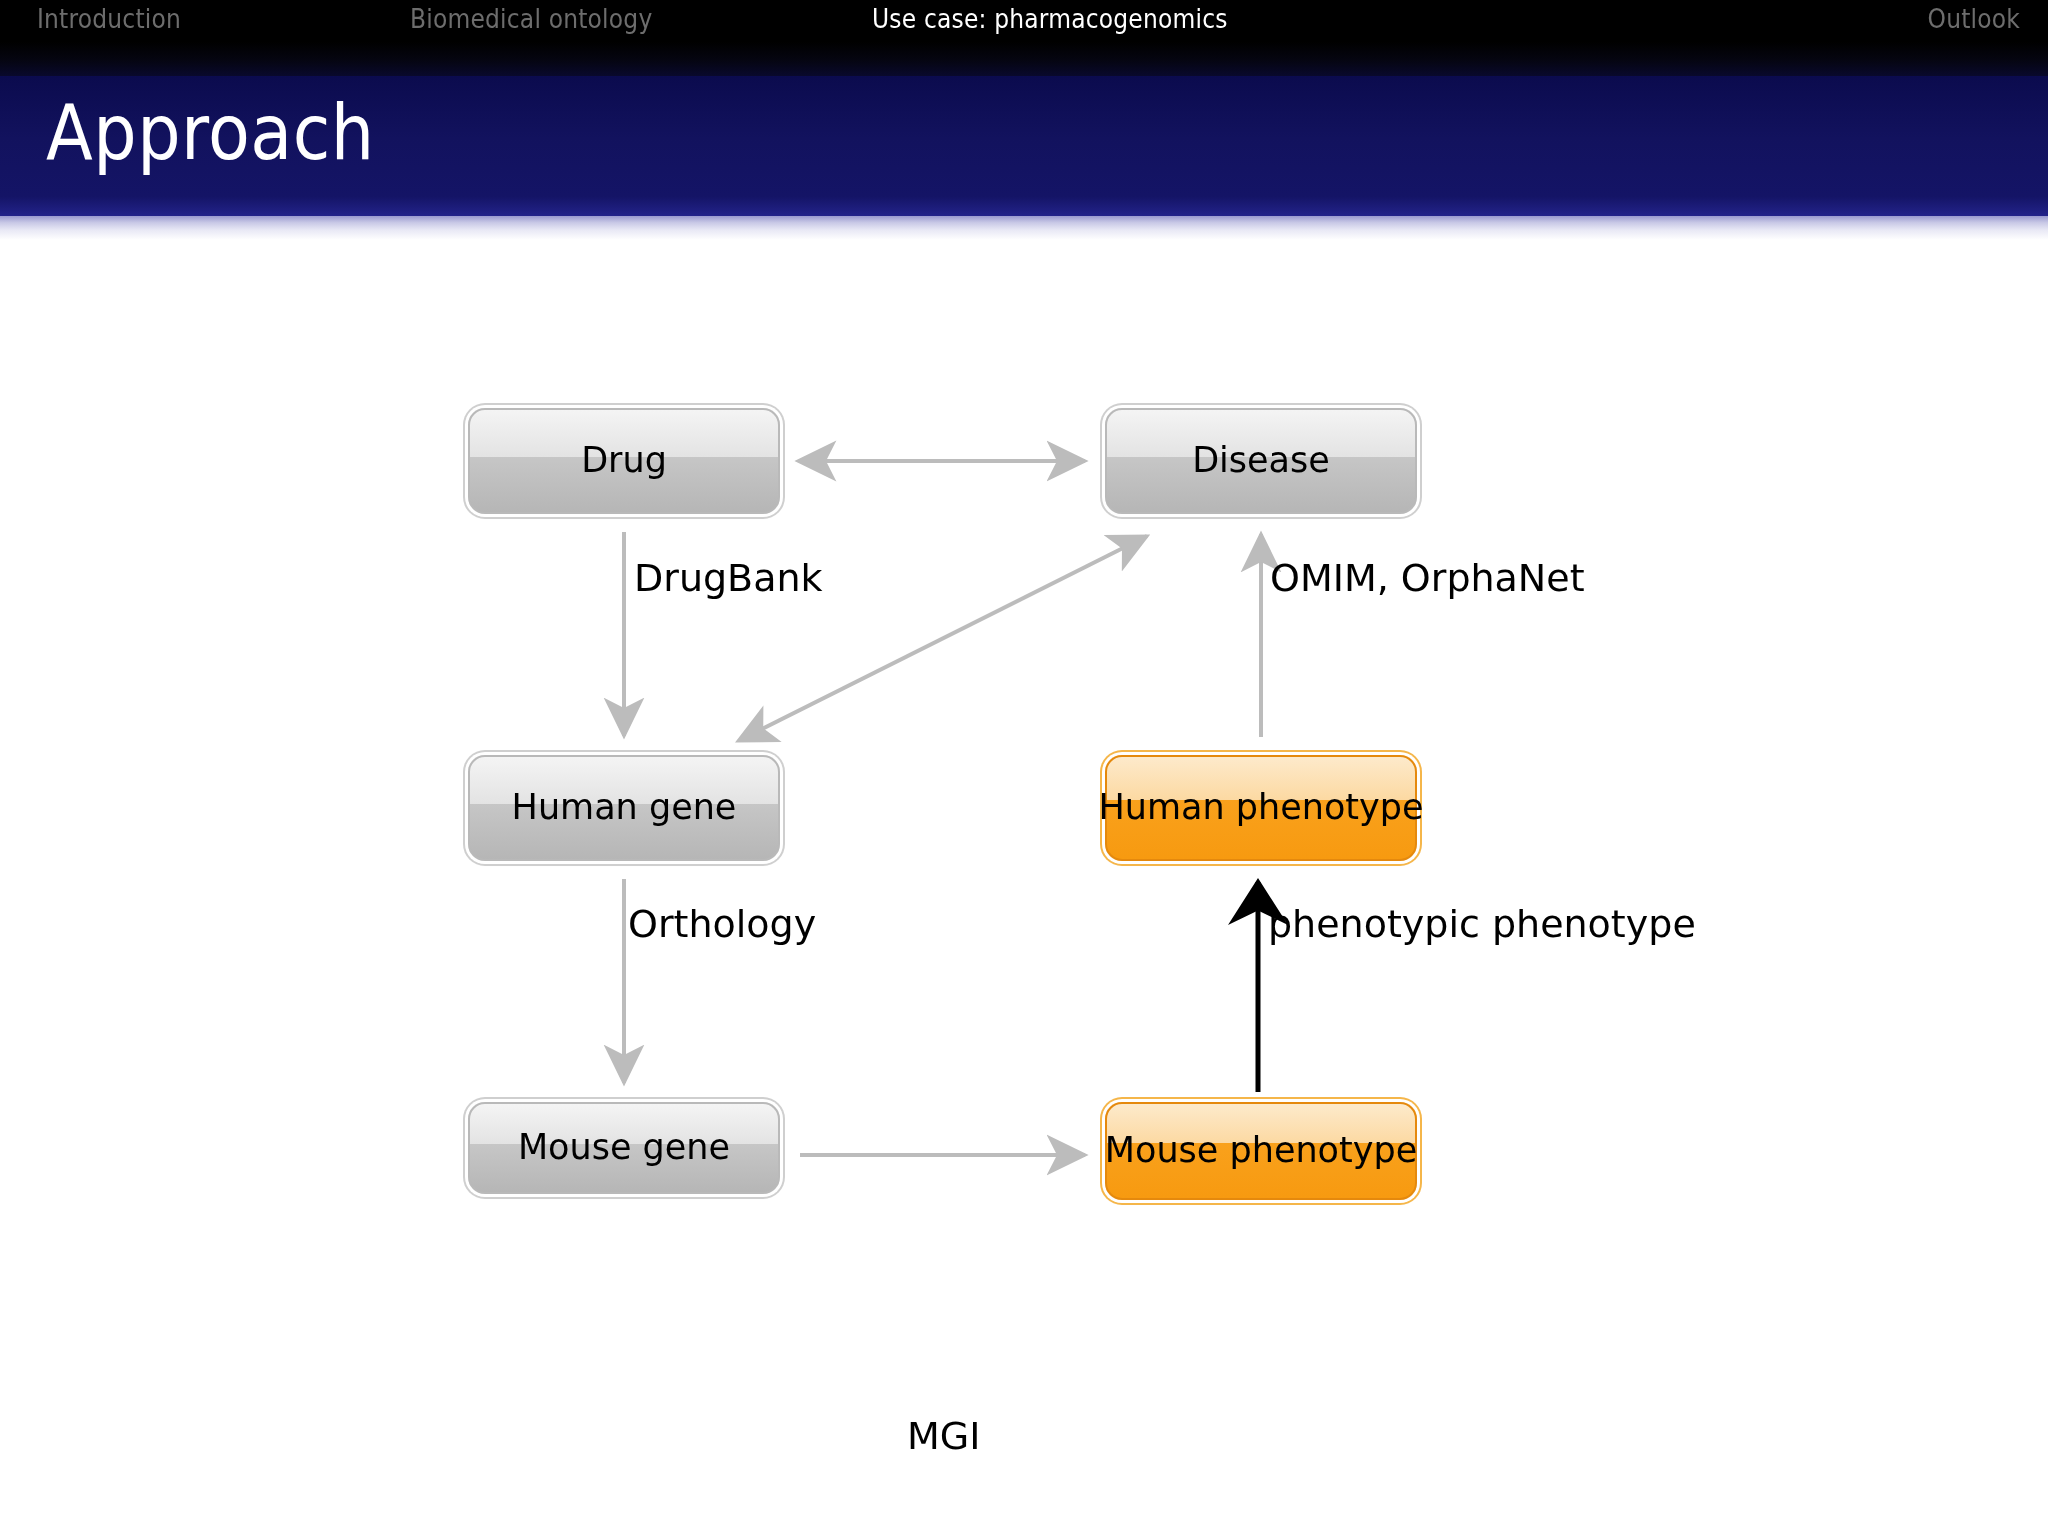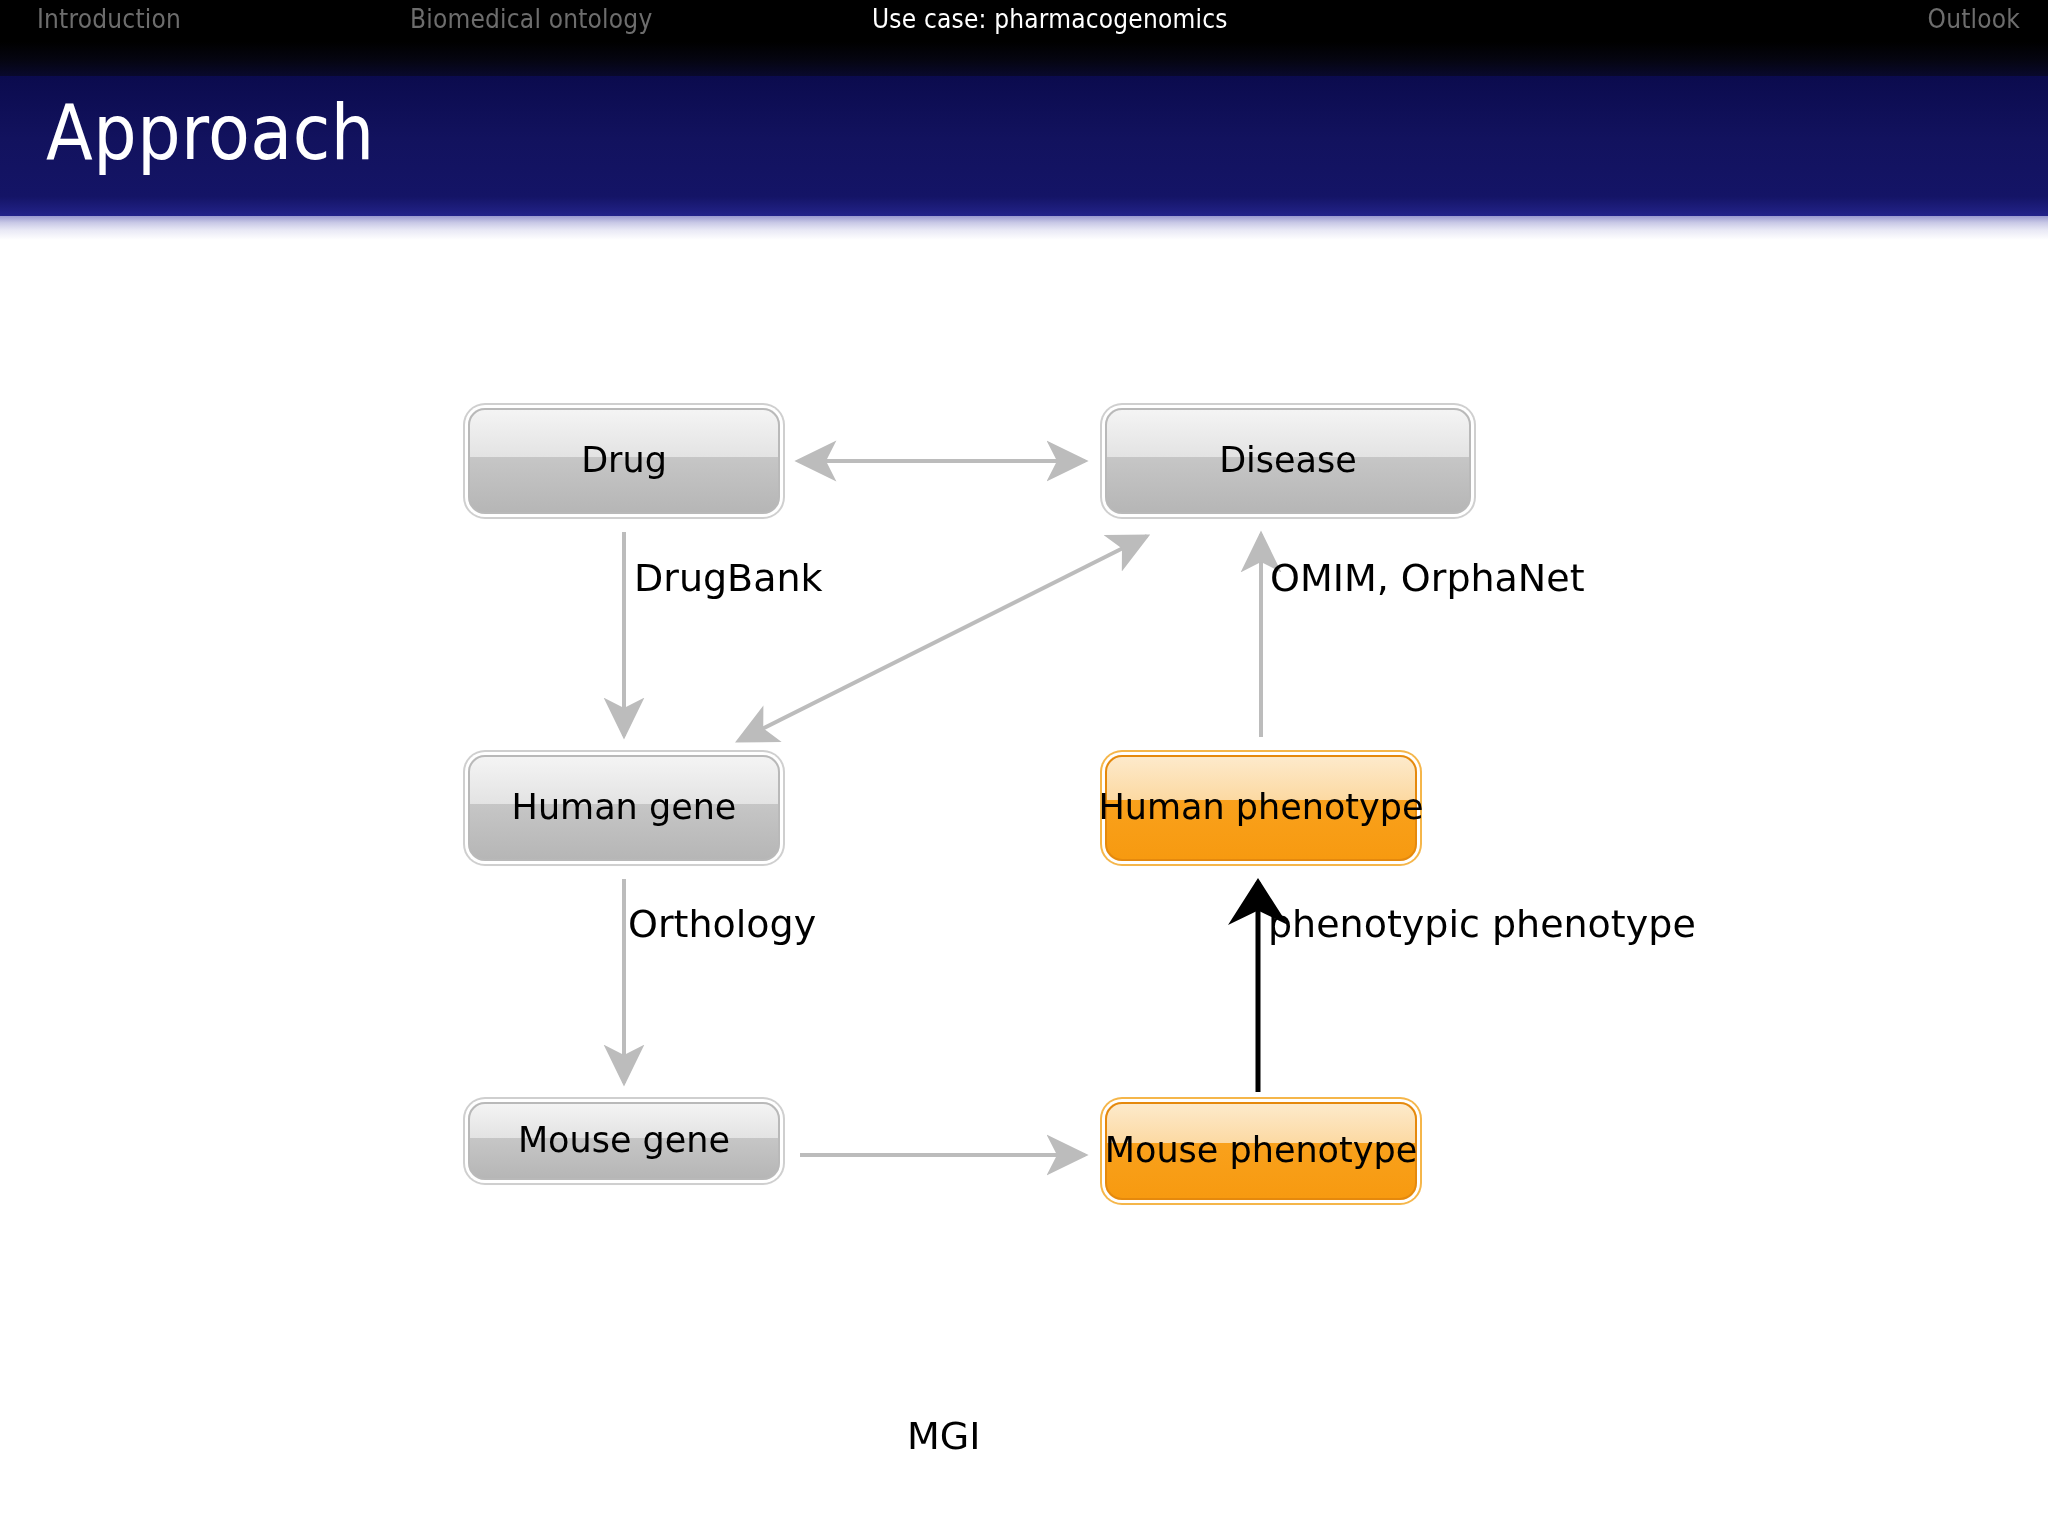--- a/index.html
+++ b/index.html
@@ -79,24 +79,24 @@
         #fdeacb 0%, #fcd9a2 42%,
         #f9a11c 42%, #f79a10 100%);
     border:2px solid #e5890d;
     box-shadow:
       0 0 0 3px #ffffff,
       0 0 0 5px #f5b64a,
       0 2px 4px rgba(0,0,0,0.10);
   }
 
   #node-drug          { left:468px; top:168px; width:312px; height:106px; }
-  #node-disease       { left:1105px; top:168px; width:366px; height:106px; }
+  #node-disease       { left:1105px; top:168px; width:312px; height:106px; }
   #node-human-gene    { left:468px; top:515px; width:312px; height:106px; }
   #node-human-phenotype{ left:1105px; top:515px; width:312px; height:106px; }
-  #node-mouse-gene    { left:468px; top:862px; width:312px; height:78px; }
+  #node-mouse-gene    { left:468px; top:862px; width:312px; height:92px; }
   #node-mouse-phenotype{ left:1105px; top:862px; width:312px; height:98px; }
 
   .edge-label{
     position:absolute;
     font-size:38px; color:#000000;
     font-family:"DejaVu Sans", sans-serif;
     white-space:nowrap;
   }
   #label-drugbank      { left:634px; top:316px; }
   #label-orthology     { left:628px; top:662px; }

